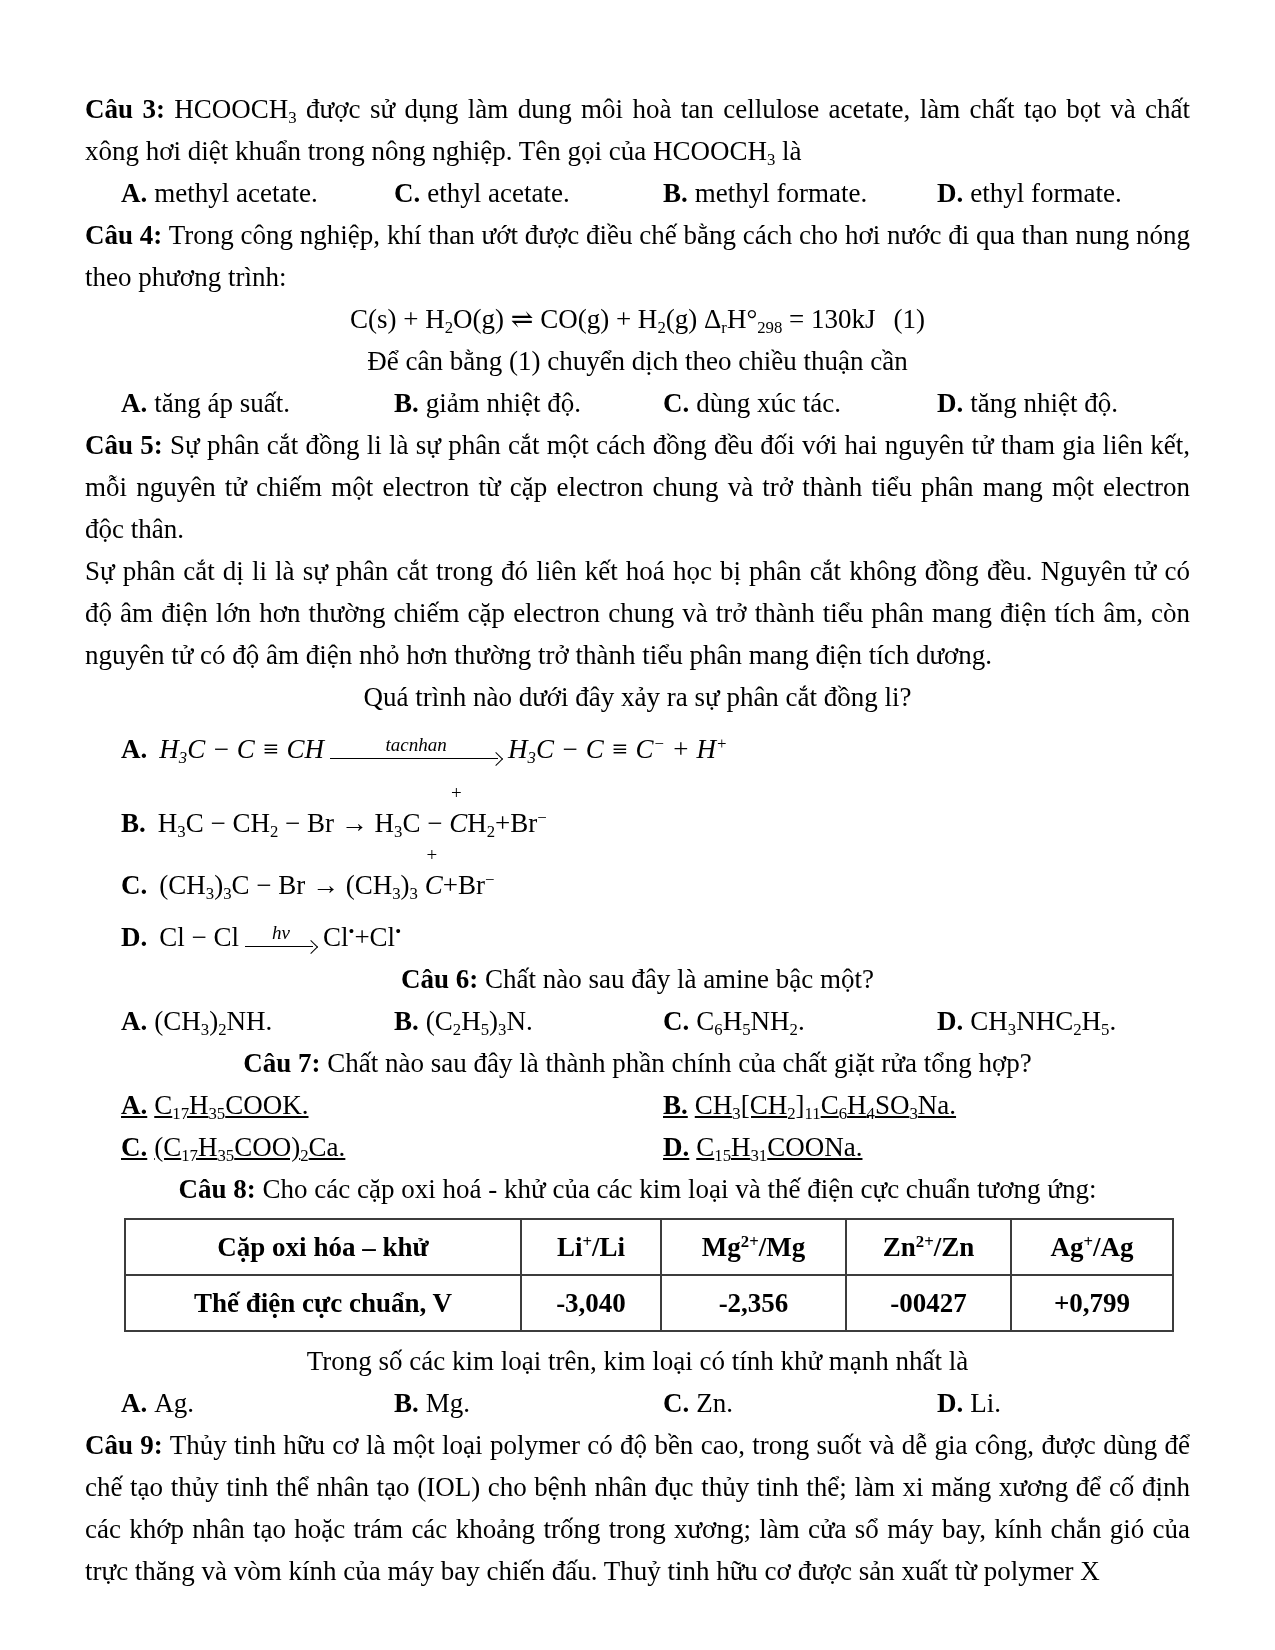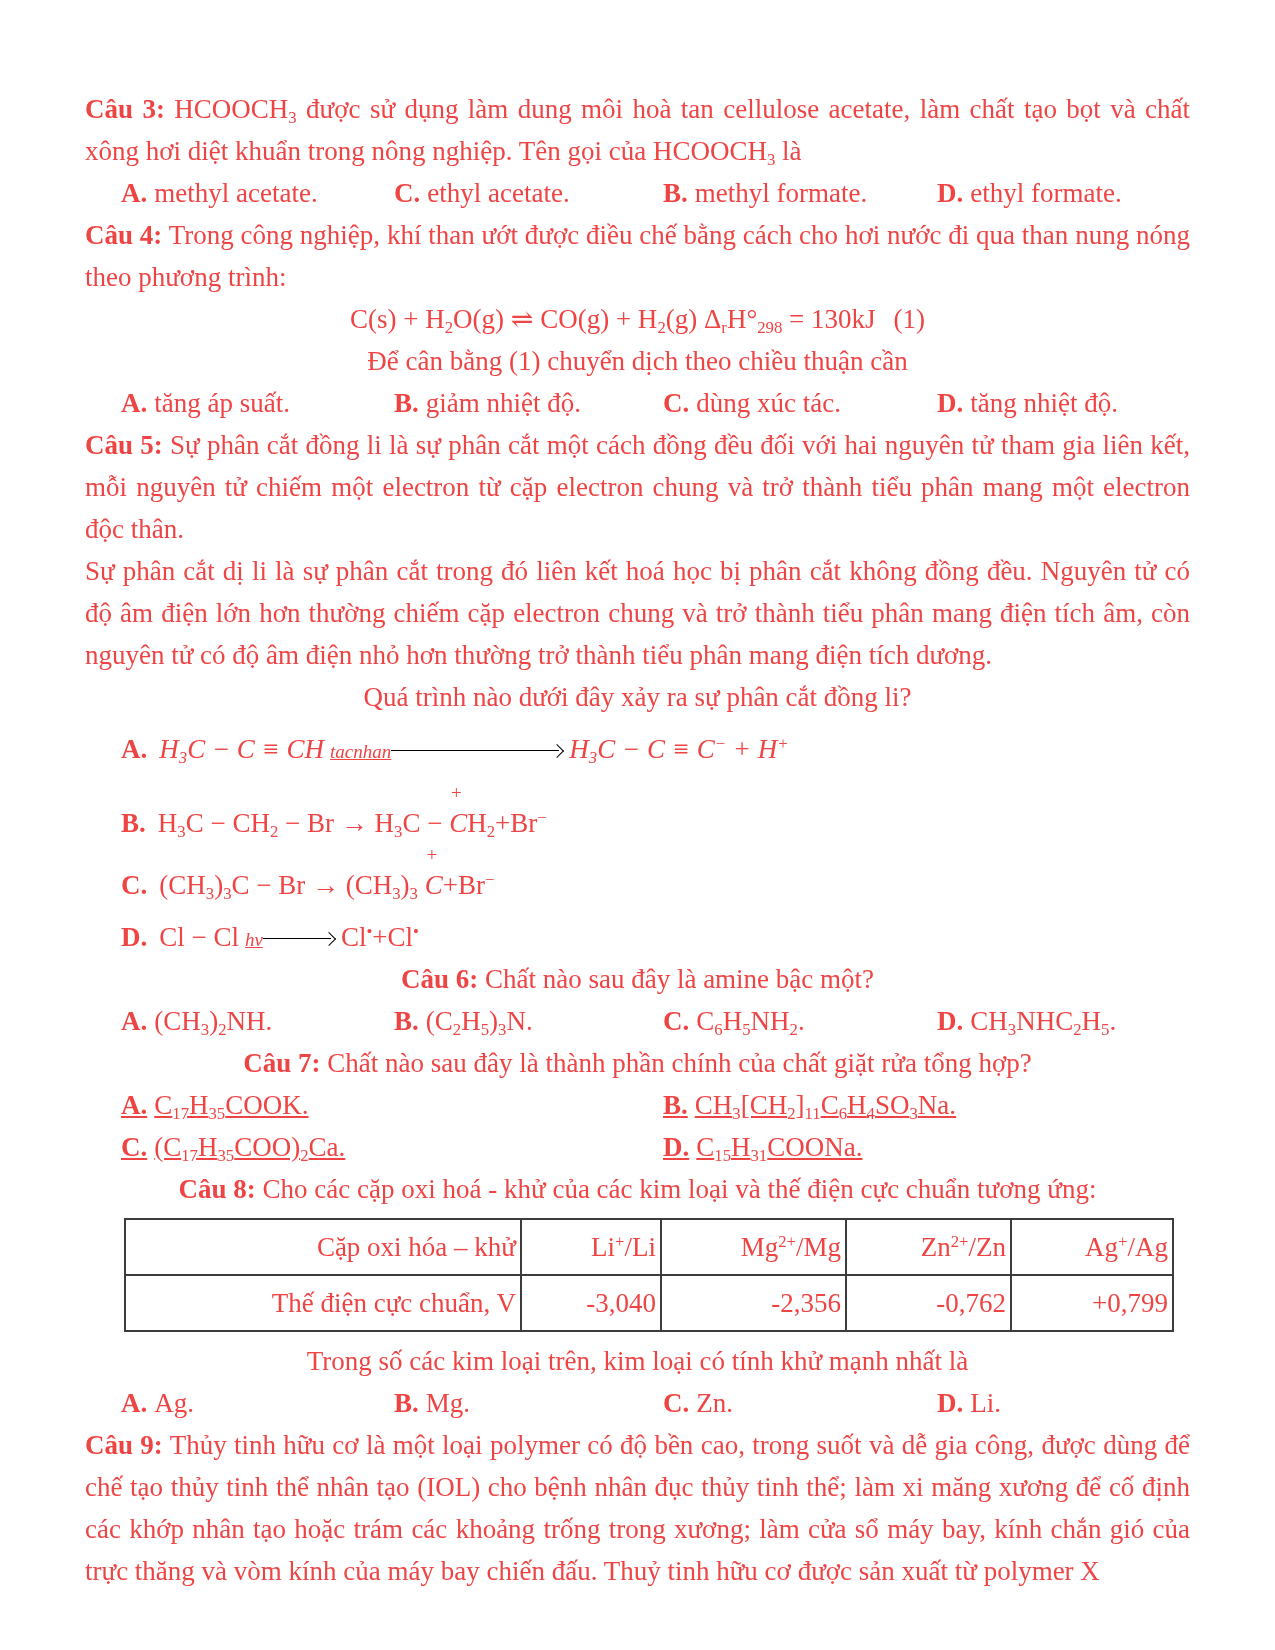--- a/index.html
+++ b/index.html
@@ -2,21 +2,21 @@
 <html><head>
 <meta charset="utf-8">
 <style>
   html,body{margin:0;padding:0;background:#fff;}
   .page{
     position:relative;
     width:1275px;height:1650px;
     box-sizing:border-box;
     padding:88px 85px 0 85px;
     background:#ffffff;
-    color:#ef4444;
+    color:#000000;
     font-family:"Liberation Serif","DejaVu Serif",serif;
     font-size:27px;
     overflow:hidden;
   }
   .para{margin:0;line-height:42px;text-align:justify;}
   .stem{margin:0;line-height:42px;text-align:center;}
   .qlabel{font-weight:bold;}
   sub{font-size:0.62em;vertical-align:-0.28em;line-height:0;}
   sup{font-size:0.62em;vertical-align:0.55em;line-height:0;}
   .opt-row{display:grid;grid-template-columns:273px 269px 274px 1fr;padding-left:36px;line-height:42px;}
@@ -25,34 +25,34 @@
   .eq-line{text-align:center;line-height:42px;margin:0;}
   .eq-num{margin-left:18px;}
   
   .fml-row{padding-left:36px;line-height:42px;white-space:nowrap;}
   .fml-row .ol{font-weight:bold;margin-right:12px;}
   .fml-a{padding-top:10px;}
   .fml-b{padding-top:32px;}
   .fml-c{padding-top:20px;}
   .fml-d{padding-top:10px;}
   .italic{font-style:italic;}
-  .lbl-arrow{display:inline-flex;align-items:flex-start;margin:0 6px;vertical-align:middle;text-decoration:underline;}
+  .lbl-arrow{display:inline-flex;flex-direction:column;align-items:center;margin:0 6px;vertical-align:middle;}
   .lbl-arrow .lbl{font-style:italic;font-size:19px;line-height:15px;}
   .shaft{position:relative;height:14px;display:block;}
   .shaft-long{width:172px;}
   .shaft-short{width:72px;}
   .shaft::before{content:"";position:absolute;left:0;right:4px;top:6px;border-top:1.8px solid #000;}
   .shaft::after{content:"";position:absolute;right:1px;top:7px;width:9px;height:9px;
     border-top:1.8px solid #000;border-right:1.8px solid #000;
     transform:translateY(-50%) rotate(45deg);}
   .ovr{display:inline-block;position:relative;font-style:italic;}
   .ovr .top{position:absolute;top:-19px;left:40%;transform:translateX(-50%);font-size:19px;font-style:normal;line-height:19px;}
   
   .redox{border-collapse:collapse;margin:8px 0 8px 39px;table-layout:fixed;width:1048px;}
-  .redox td{border:2px solid #3c3c3c;height:54px;text-align:right;vertical-align:middle;padding:0 4px;}
+  .redox td{border:2px solid #3c3c3c;height:54px;text-align:center;vertical-align:middle;padding:0 4px;font-weight:bold;}
 </style>
 </head>
 <body>
 
 <div class="page">
 
   <p class="para"><b class="qlabel">Câu 3:</b> <span>HCOOCH<sub>3</sub> được sử dụng làm dung môi hoà tan cellulose acetate, làm chất tạo bọt và chất xông hơi diệt khuẩn trong nông nghiệp. Tên gọi của HCOOCH<sub>3</sub> là</span></p>
   <div class="opt-row">
     <span class="opt"><span class="ol">A.</span><span>methyl acetate.</span></span>
     <span class="opt"><span class="ol">C.</span><span>ethyl acetate.</span></span>
@@ -129,21 +129,21 @@
         <td>Cặp oxi hóa – khử</td>
         <td>Li<sup>+</sup>/Li</td>
         <td>Mg<sup>2+</sup>/Mg</td>
         <td>Zn<sup>2+</sup>/Zn</td>
         <td>Ag<sup>+</sup>/Ag</td>
       </tr>
       <tr>
         <td>Thế điện cực chuẩn, V</td>
         <td>-3,040</td>
         <td>-2,356</td>
-        <td>-0,762</td>
+        <td>-00427</td>
         <td>+0,799</td>
       </tr>
     </tbody>
   </table>
 
   <p class="stem">Trong số các kim loại trên, kim loại có tính khử mạnh nhất là</p>
   <div class="opt-row">
     <span class="opt"><span class="ol">A.</span><span>Ag.</span></span>
     <span class="opt"><span class="ol">B.</span><span>Mg.</span></span>
     <span class="opt"><span class="ol">C.</span><span>Zn.</span></span>

